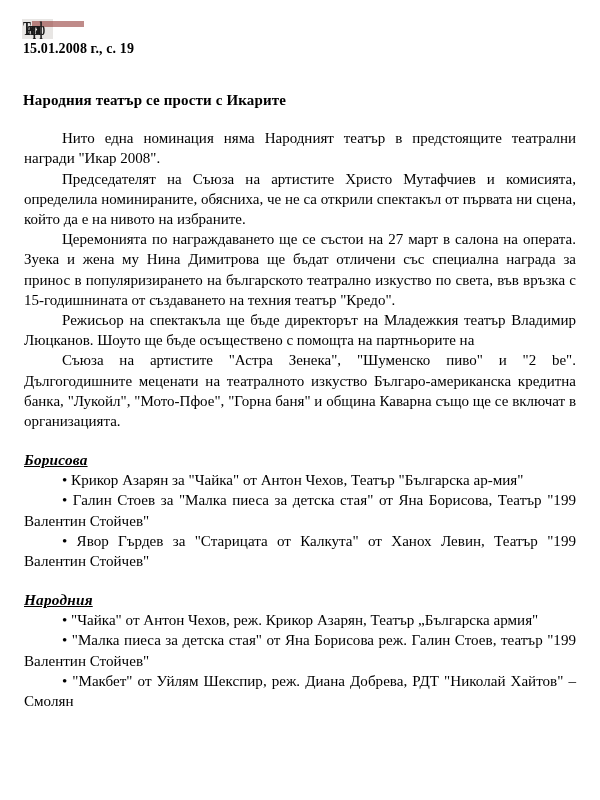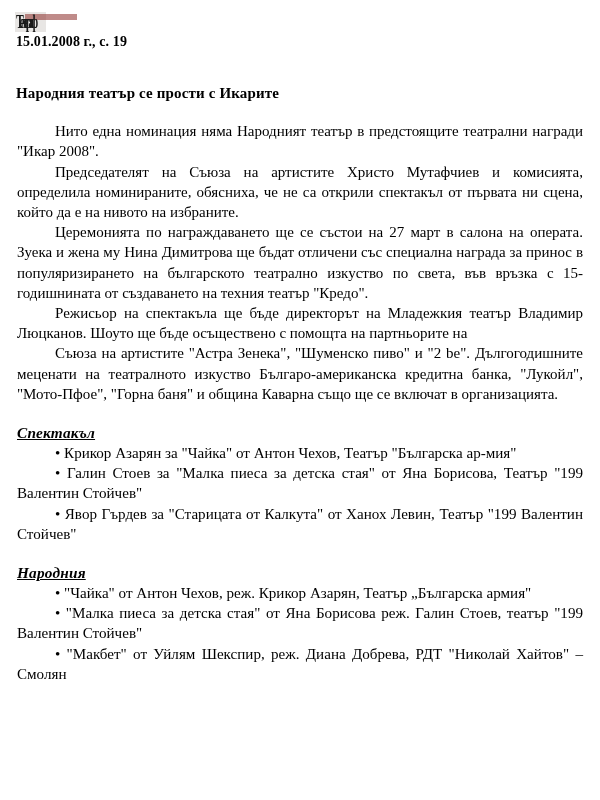--- a/index.html
+++ b/index.html
@@ -12,21 +12,21 @@
     height: 800px;
     overflow: hidden;
     font-family: "Liberation Serif", "DejaVu Serif", serif;
     color: #000000;
   }
 
   .page {
     position: relative;
     width: 600px;
     height: 800px;
-    padding: 9px;
+    padding: 16px;
     box-sizing: border-box;
   }
 
   
   .masthead-block {
     padding: 3px 0 0 6px;
   }
   .masthead {
     display: inline-block;
     position: relative;
@@ -140,21 +140,21 @@
 
   <div class="body-wrap">
     <p class="para">Нито една номинация няма Народният театър в предстоящите театрални награди "Икар 2008".</p>
     <p class="para">Председателят на Съюза на артистите Христо Мутафчиев и комисията, определила номинираните, обясниха, че не са открили спектакъл от първата ни сцена, който да е на нивото на избраните.</p>
     <p class="para">Церемонията по награждаването ще се състои на 27 март в салона на операта. Зуека и жена му Нина Димитрова ще бъдат отличени със специална награда за принос в популяризирането на българското театрално изкуство по света, във връзка с 15-годишнината от създаването на техния театър "Кредо".</p>
     <p class="para">Режисьор на спектакъла ще бъде директорът на Младежкия театър Владимир Люцканов. Шоуто ще бъде осъществено с помощта на партньорите на</p>
     <p class="para">Съюза на артистите "Астра Зенека", "Шуменско пиво" и "2 be". Дългогодишните меценати на театралното изкуство Българо-американска кредитна банка, "Лукойл", "Мото-Пфое", "Горна баня" и община Каварна също ще се включат в организацията.</p>
   </div>
 
   <div class="section-head-wrap sec-gap-before">
-    <span class="section-head">Спектакъл</span>
+    <span class="section-head">Борисова</span>
   </div>
 
   <ul class="bullets sec-gap-after">
     <li>• Крикор Азарян за "Чайка" от Антон Чехов, Театър "Българска ар-мия"</li>
     <li>• Галин Стоев за "Малка пиеса за детска стая" от Яна Борисова, Театър "199 Валентин Стойчев"</li>
     <li>• Явор Гърдев за "Старицата от Калкута" от Ханох Левин, Театър "199 Валентин Стойчев"</li>
   </ul>
 
   <div class="section-head-wrap sec-gap-before">
     <span class="section-head">Народния</span>

